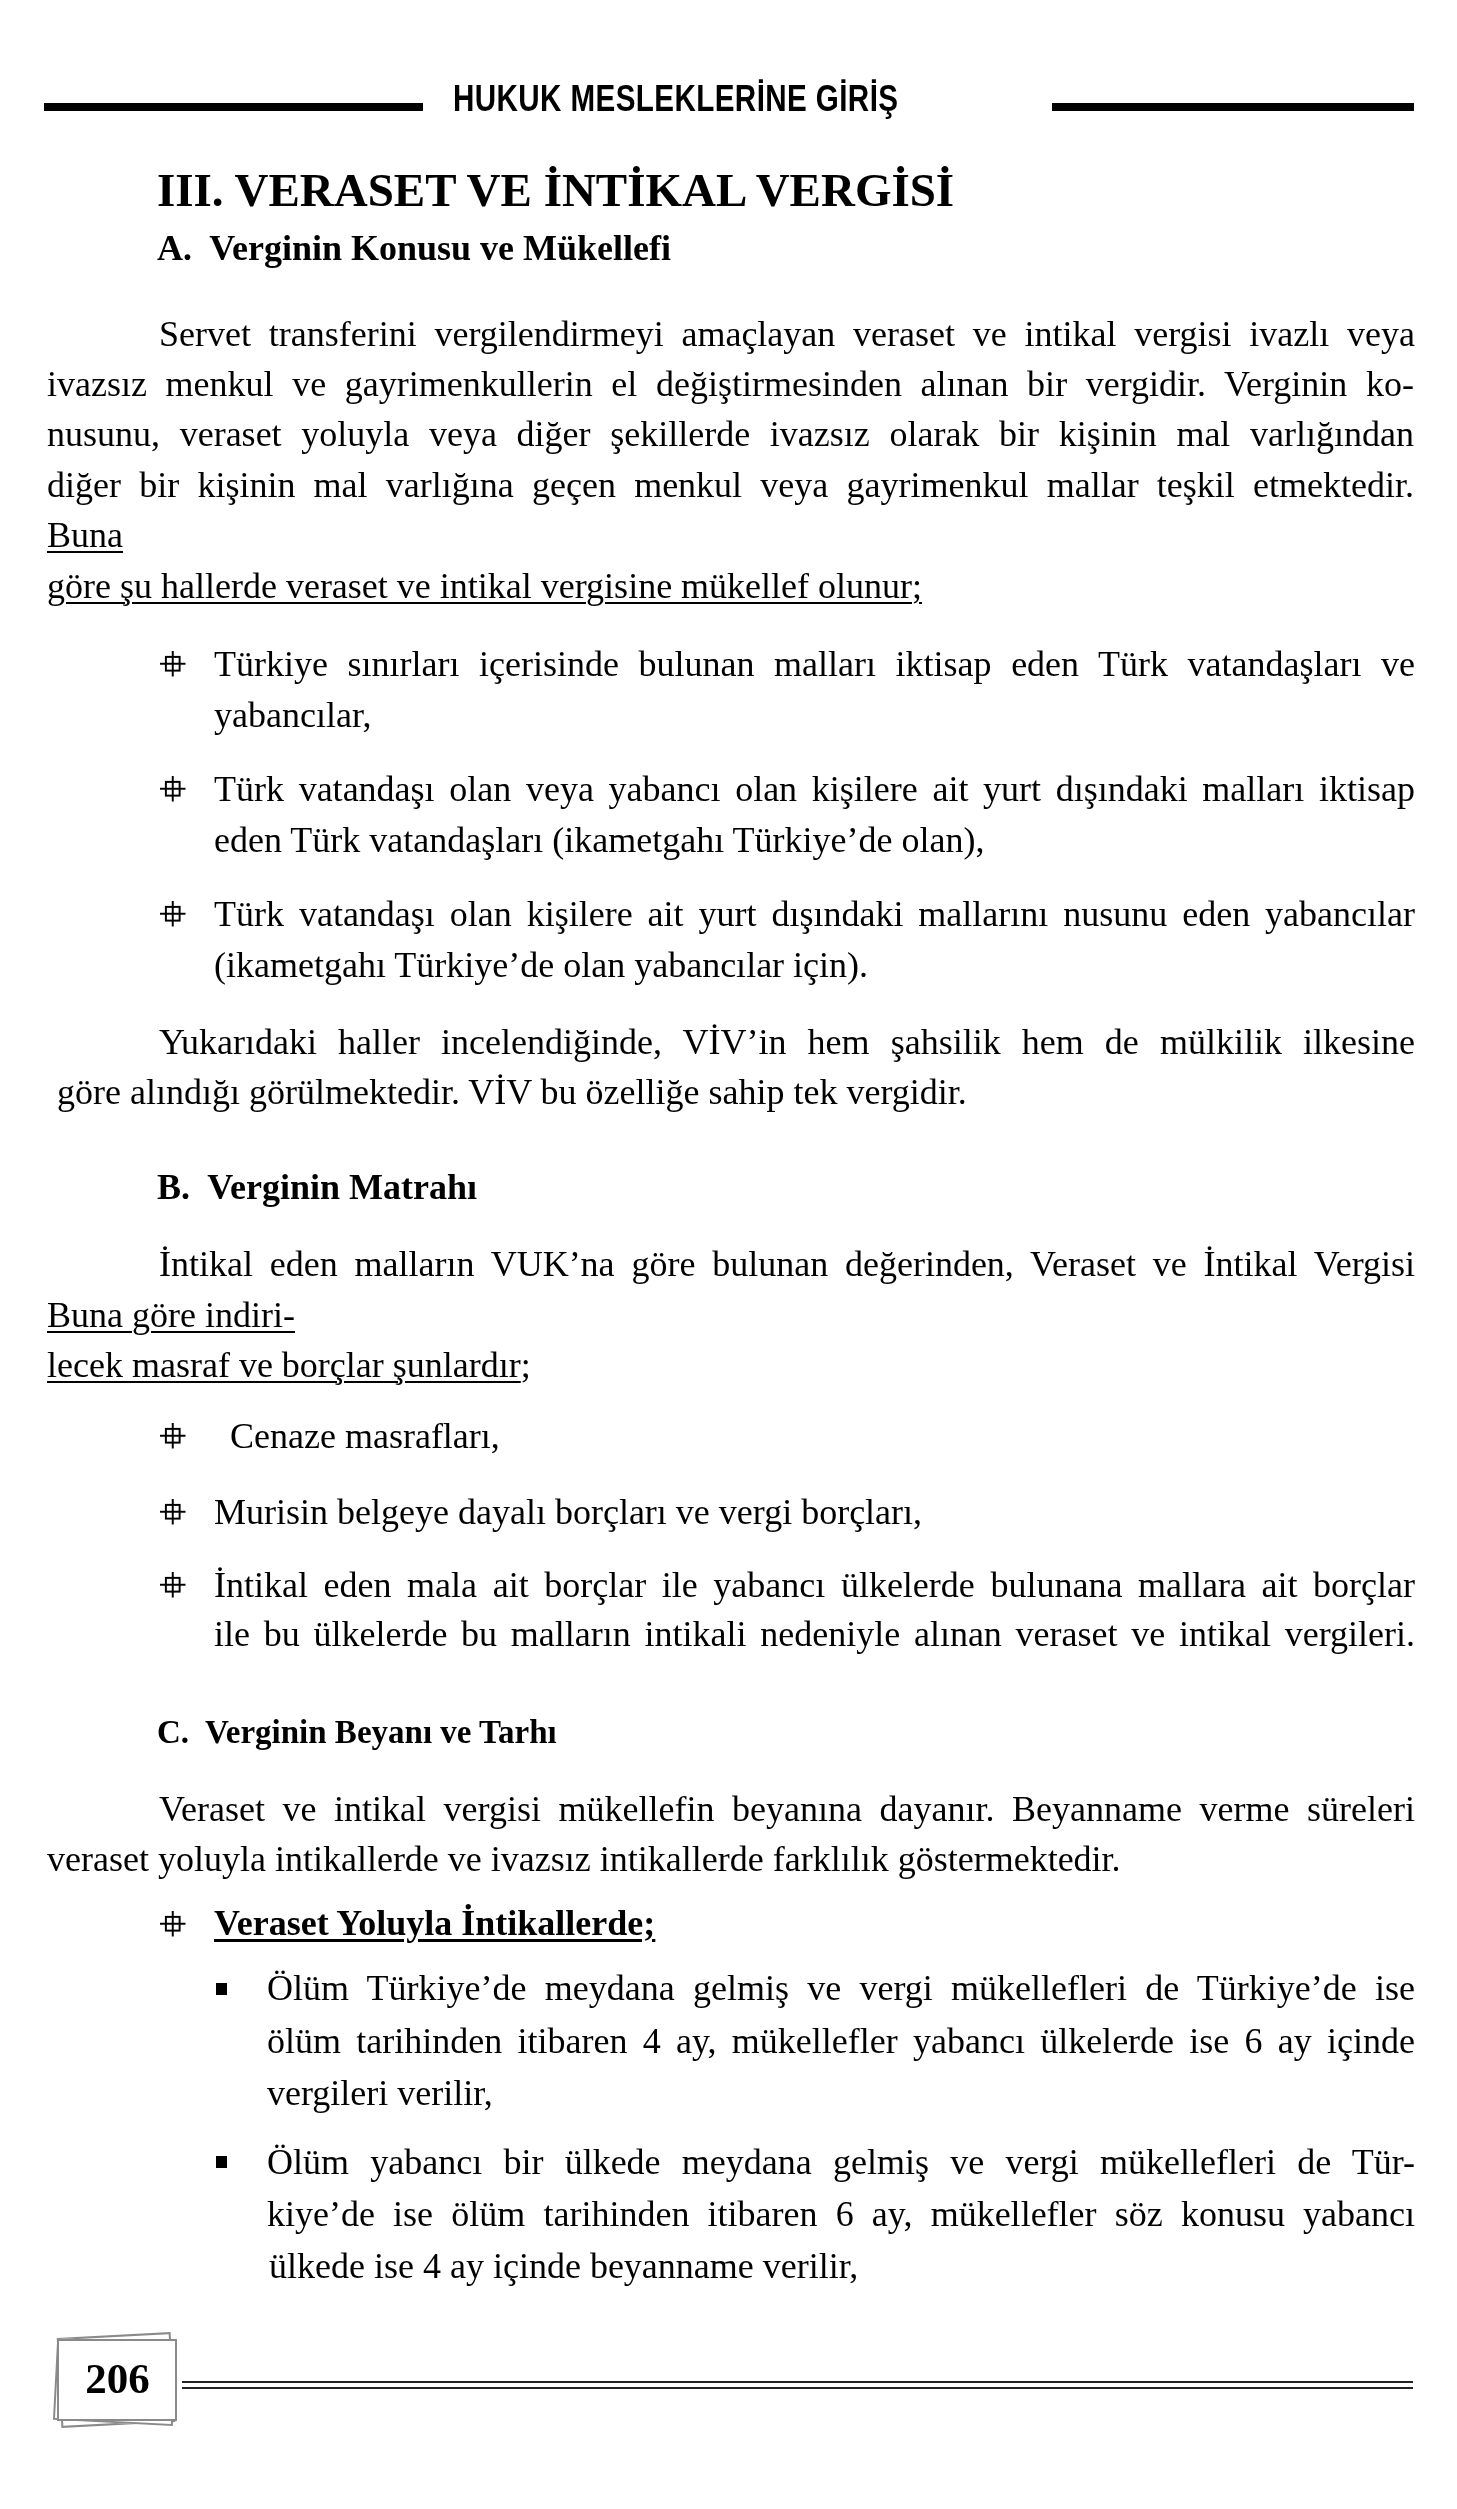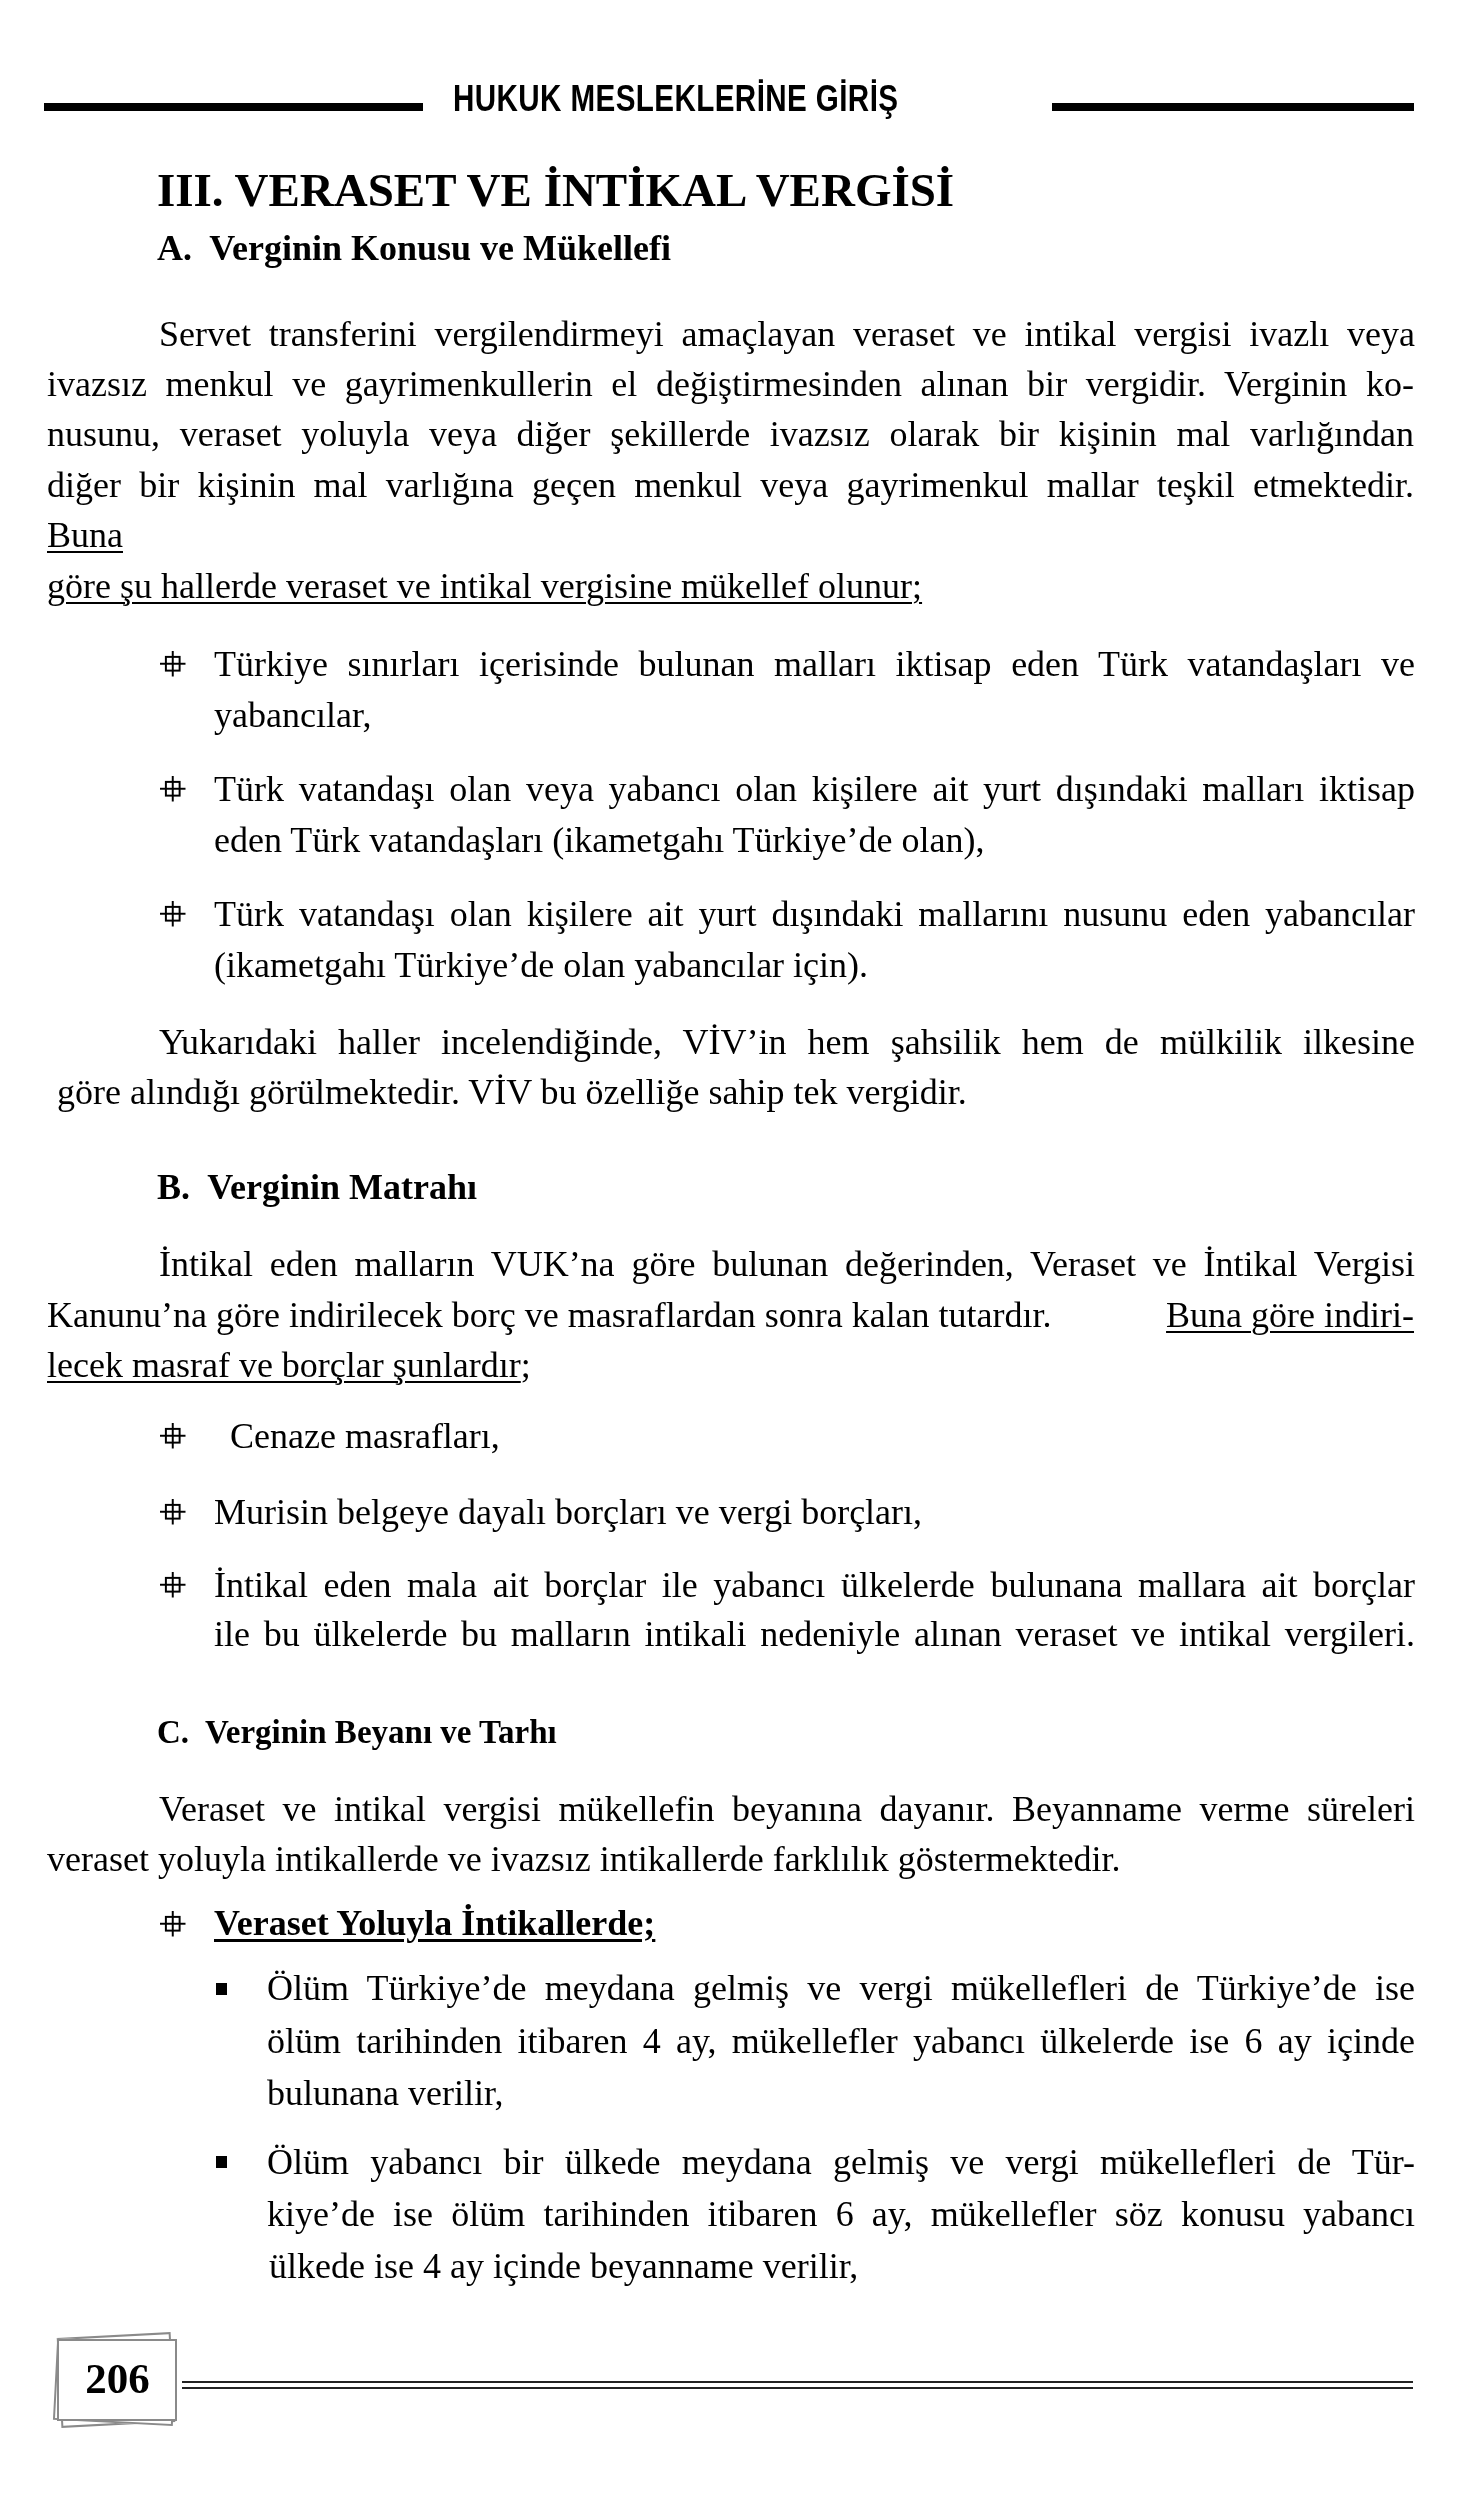--- a/index.html
+++ b/index.html
@@ -71,21 +71,20 @@
 <div class="line just" style="left:214px; width:1201px; top:896px;">Türk vatandaşı olan kişilere ait yurt dışındaki mallarını nusunu eden yabancılar</div>
 <div class="line" style="left:214px; top:947px;">(ikametgahı Türkiye’de olan yabancılar için).</div>
 
 <div class="line just" style="left:159px; width:1256px; top:1024px;">Yukarıdaki haller incelendiğinde, VİV’in hem şahsilik hem de mülkilik ilkesine</div>
 <div class="line" style="left:57px; top:1074px;">göre alındığı görülmektedir. VİV bu özelliğe sahip tek vergidir.</div>
 
 <div class="abs serif h" style="left:157px; top:1169px; font-size:36px; line-height:1; white-space:pre;">B.  Verginin Matrahı</div>
 
 <div class="line just" style="left:159px; width:1256px; top:1246px;">İntikal eden malların VUK’na göre bulunan değerinden, Veraset ve İntikal Vergisi</div>
 <div class="line" style="left:47px; width:1367px; top:1297px; display:flex; justify-content:space-between;">
-  <span style="white-space:pre;">Kanunu’na göre indirilecek borç ve masraflardan sonra kalan tutardır. </span>
   <u>Buna göre indiri-</u>
 </div>
 <div class="line" style="left:47px; top:1347px;">
   <u>lecek masraf ve borçlar şunlardır</u><span>;</span>
 </div>
 
 <svg class="bullet-cross" style="left:160px; top:1423px;" viewBox="0 0 26 26">
     <g stroke="#000" stroke-width="2" fill="none">
       <rect x="6" y="6" width="14" height="14"></rect>
       <line x1="0" y1="13" x2="26" y2="13"></line>
@@ -125,21 +124,21 @@
       <line x1="13" y1="0" x2="13" y2="26"></line>
     </g>
   </svg>
 <div class="line h" style="left:214px; top:1905px;">
   <u style="text-decoration-thickness:2.9px;">Veraset Yoluyla İntikallerde;</u>
 </div>
 
 <div class="bullet-sq" style="left:216px; top:1983px;"></div>
 <div class="line just" style="left:267px; width:1148px; top:1970px;">Ölüm Türkiye’de meydana gelmiş ve vergi mükellefleri de Türkiye’de ise</div>
 <div class="line just" style="left:267px; width:1148px; top:2023px;">ölüm tarihinden itibaren 4 ay, mükellefler yabancı ülkelerde ise 6 ay içinde</div>
-<div class="line" style="left:267px; top:2075px;">bulunana verilir,</div>
+<div class="line" style="left:267px; top:2075px;">vergileri verilir,</div>
 
 <div class="bullet-sq" style="left:216px; top:2156px;"></div>
 <div class="line just" style="left:267px; width:1148px; top:2144px;">Ölüm yabancı bir ülkede meydana gelmiş ve vergi mükellefleri de Tür-</div>
 <div class="line just" style="left:267px; width:1148px; top:2196px;">kiye’de ise ölüm tarihinden itibaren 6 ay, mükellefler söz konusu yabancı</div>
 <div class="line" style="left:269px; top:2248px;text-align:center;">ülkede ise 4 ay içinde beyanname verilir,</div>
 
 <div class="pn-wrap">
   <div class="pn-frame" style="left:7.8px; top:2px; width:110px; height:86px; transform:rotate(-3deg);"></div>
   <div class="pn-frame" style="left:3.9px; top:7.8px; width:116px; height:78px; transform:rotate(3deg);"></div>
   <div class="pn-frame" style="left:5.9px; top:5.9px; width:116px; height:78px;"></div>

